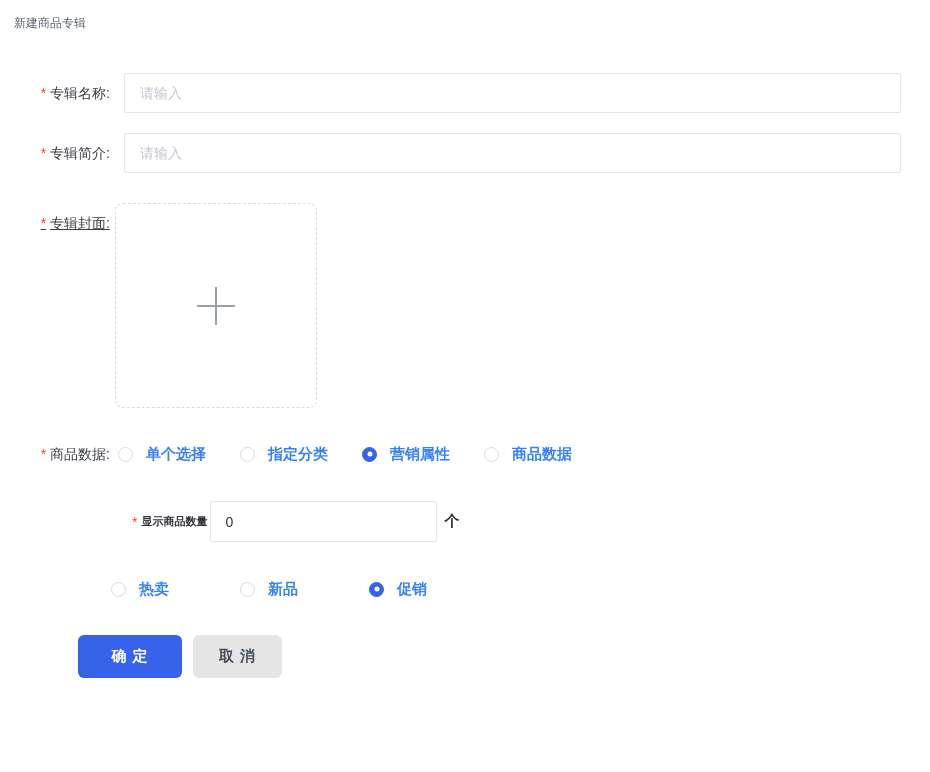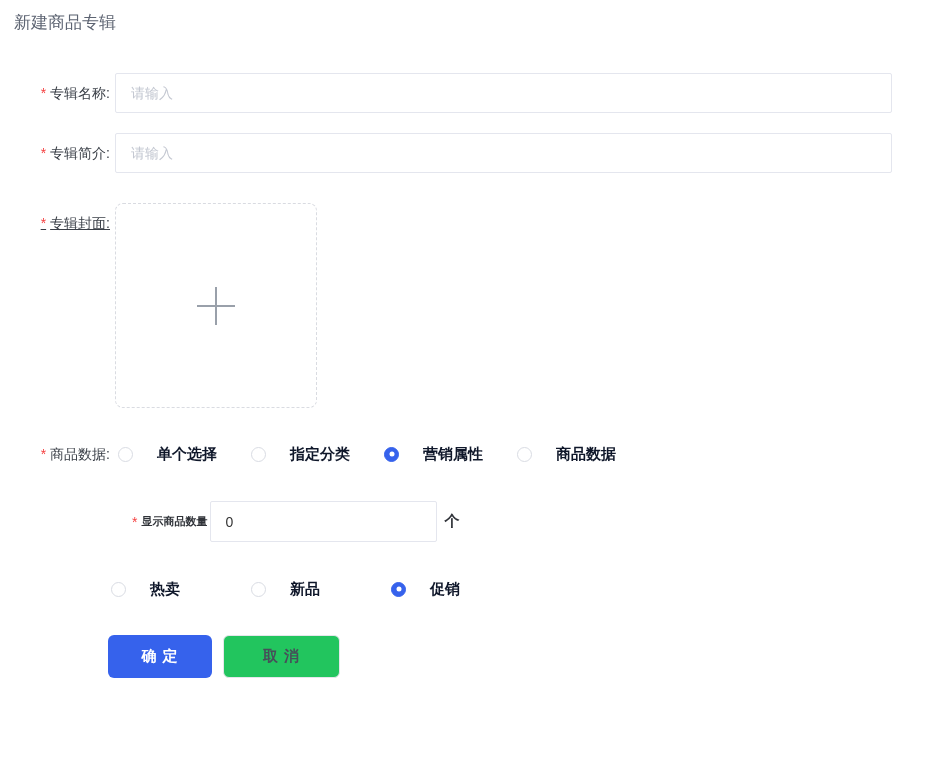--- a/index.html
+++ b/index.html
@@ -6,39 +6,39 @@
   html, body { background: #ffffff; }
   body {
     width: 930px; height: 772px;
     font-family: "Liberation Sans", "DejaVu Sans", sans-serif;
     position: relative; overflow: hidden;
   }
   .page { position: relative; width: 930px; height: 772px; background: #fff; }
 
   .page-title {
     position: absolute; left: 14px; top: 12px;
-    font-size: 17px; line-height: 22px;
+    font-size: 12px; line-height: 22px;
     color: #5d6472; font-weight: 500;
   }
 
   .row { position: absolute; left: 0; display: flex; }
 
   .label-col {
     width: 110px; flex: 0 0 110px;
     text-align: right;
     font-size: 14px; color: #3a3f47; font-weight: 500;
     white-space: nowrap;
   }
   .req { color: #f53f3f; margin-right: 4px; font-size: 14px; }
 
   
   .row-input { height: 32px; align-items: center; }
   .row-input .label-col { line-height: 40px; }
   .text-input {
-    margin-left: 5px; width: 777px; height: 40px;
+    margin-left: 14px; width: 777px; height: 40px;
     border: 1px solid #e4e6ee; border-radius: 2px;
     padding: 0 15px; font-size: 14px; color: #333;
     font-family: inherit; outline: none; background: #fff;
   }
   .text-input::placeholder { color: #c3c7d1; }
 
   
   .row-cover .label-col { line-height: 40px; text-decoration: underline; }
   .upload-box {
     margin-left: 5px; width: 202px; height: 205px;
@@ -60,47 +60,47 @@
   .radio-circle {
     width: 15px; height: 15px; border-radius: 50%;
     border: 1px solid #d9dce3; background: #fff; position: relative; flex: 0 0 15px;
   }
   .radio-item.selected .radio-circle { background: #3662ec; border-color: #3662ec; }
   .radio-item.selected .radio-circle::after {
     content: ""; position: absolute; left: 50%; top: 50%;
     width: 5px; height: 5px; border-radius: 50%; background: #fff;
     transform: translate(-50%, -50%);
   }
-  .radio-label { margin-left: 24px; font-size: 15px; font-weight: 700; color: #0f172a; white-space: nowrap; }
+  .radio-label { margin-left: 13px; font-size: 15px; font-weight: 700; color: #3b82f6; white-space: nowrap; }
 
   
   .row-count { height: 41px; align-items: center; padding-left: 132px; }
   .count-label { font-size: 11px; font-weight: 700; color: #303339; white-space: nowrap; }
   .count-input {
     margin-left: 3px; width: 227px; height: 41px;
     border: 1px solid #e4e6ee; border-radius: 2px;
     padding: 0 14px; font-size: 14px; color: #333;
     font-family: inherit; outline: none; background: #fff;
   }
   .count-unit { margin-left: 7px; font-size: 15px; font-weight: 600; color: #303339; }
 
   
   .row-tags { height: 22px; align-items: center; padding-left: 111px; }
   .row-tags .radio-item { margin-right: 36px; }
 
   
-  .row-actions { padding-left: 108px; align-items: flex-end; }
+  .row-actions { padding-left: 78px; align-items: flex-end; }
   .btn {
     height: 43px; border-radius: 6px; font-family: inherit;
     font-size: 15px; font-weight: 600; cursor: pointer;
     display: inline-flex; align-items: center; justify-content: center;
     letter-spacing: 1px;
   }
   .btn-primary { width: 104px; background: #3662ec; border: none; color: #ffffff; }
-  .btn-cancel  { width: 117px; background: #22c55e; border: 1px solid #e5e6eb; color: #474e59; margin-left: 11px; }
+  .btn-cancel  { width: 89px; background: #e5e5e5; border: 1px solid #e5e6eb; color: #474e59; margin-left: 11px; }
 </style>
 </head>
 <body>
 
 <div class="page">
 
   <div class="page-title">新建商品专辑</div>
 
   <div class="row row-input" style="top:77px;">
     <div class="label-col"><span class="req">*</span><span>专辑名称:</span></div>

